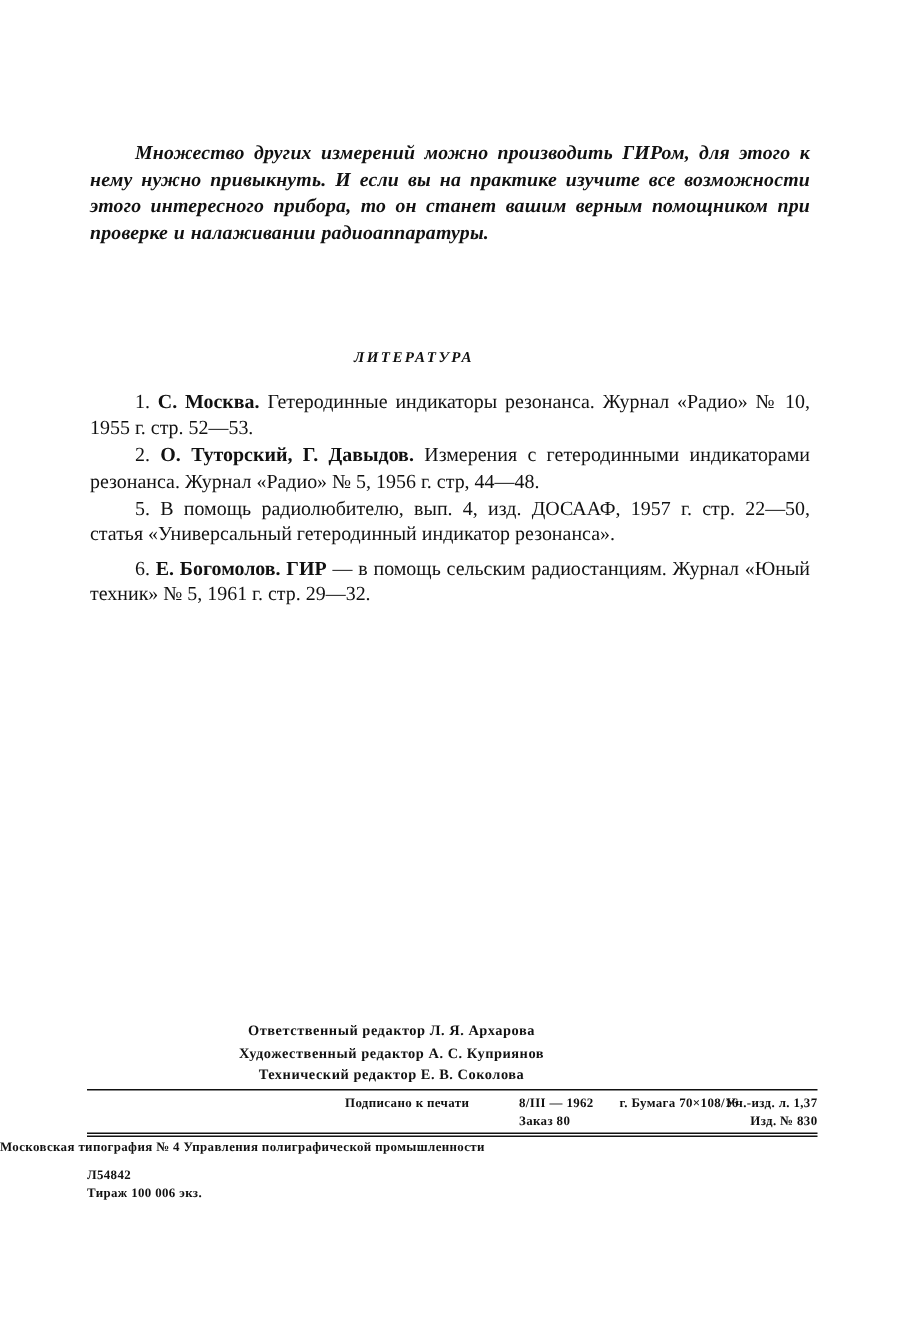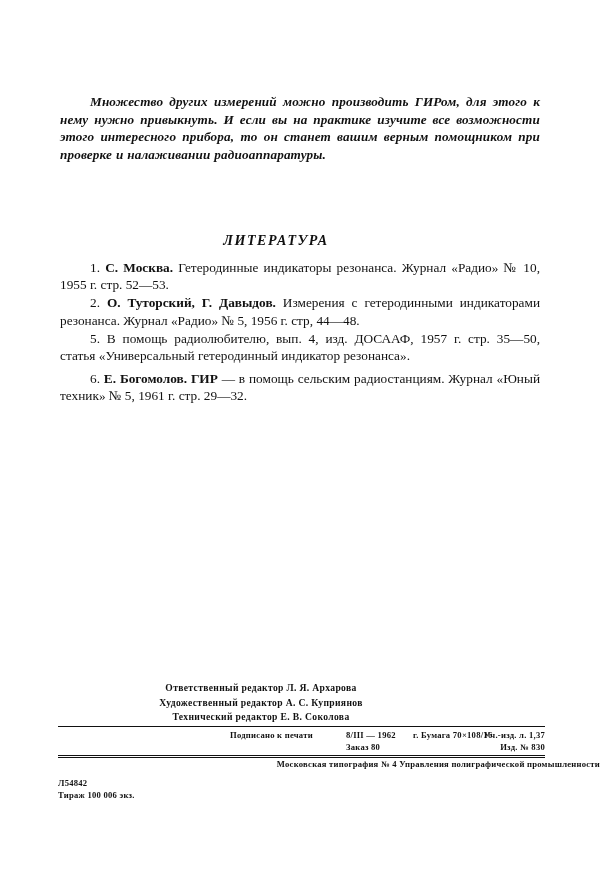--- a/index.html
+++ b/index.html
@@ -41,21 +41,21 @@
 
   
   .lit-heading {
     position: absolute;
     left: 0;
     top: 233px;
     width: 552px;
     text-align: center;
     font-style: italic;
     font-weight: 700;
-    font-size: 14px;
+    font-size: 10px;
     letter-spacing: 1.6px;
   }
 
   
   .biblio {
     position: absolute;
     left: 60px;
     top: 259px;
     width: 480px;
     font-size: 13.3px;
@@ -123,21 +123,21 @@
   .im-mid    { position: absolute; left: 172px; }
   .im-center { position: absolute; left: 288px; }
   .im-right  { position: absolute; right: 0; }
 
   
   .printer {
     position: absolute;
     left: 0;
     top: 758px;
     width: 600px;
-    text-align: right;
+    text-align: left;
     font-weight: 700;
     font-size: 8.6px;
     line-height: 12.4px;
     letter-spacing: 0.25px;
   }
 </style>
 </head>
 <body>
 
 <div class="page">
@@ -157,21 +157,21 @@
     <p class="ref">
       <span class="nobr">2.</span>
       <b>О. Туторский, Г. Давыдов.</b>
       <span>Измерения с гетеродинными индикаторами резонанса. Журнал «Радио» № 5, 1956 г. стр, 44—48.</span>
     </p>
 
 
 
     <p class="ref">
       <span class="nobr">5.</span>
-      <span>В помощь радиолюбителю, вып. 4, изд. ДОСААФ, 1957 г. стр. 35—50, статья «Универсальный гетеродинный индикатор резонанса».</span>
+      <span>В помощь радиолюбителю, вып. 4, изд. ДОСААФ, 1957 г. стр. 22—50, статья «Универсальный гетеродинный индикатор резонанса».</span>
     </p>
 
     <p class="ref">
       <span class="nobr">6.</span>
       <b>Е. Богомолов. ГИР</b>
       <span>— в помощь сельским радиостанциям. Журнал «Юный техник» № 5, 1961 г. стр. 29—32.</span>
     </p>
 
   </div>
 

